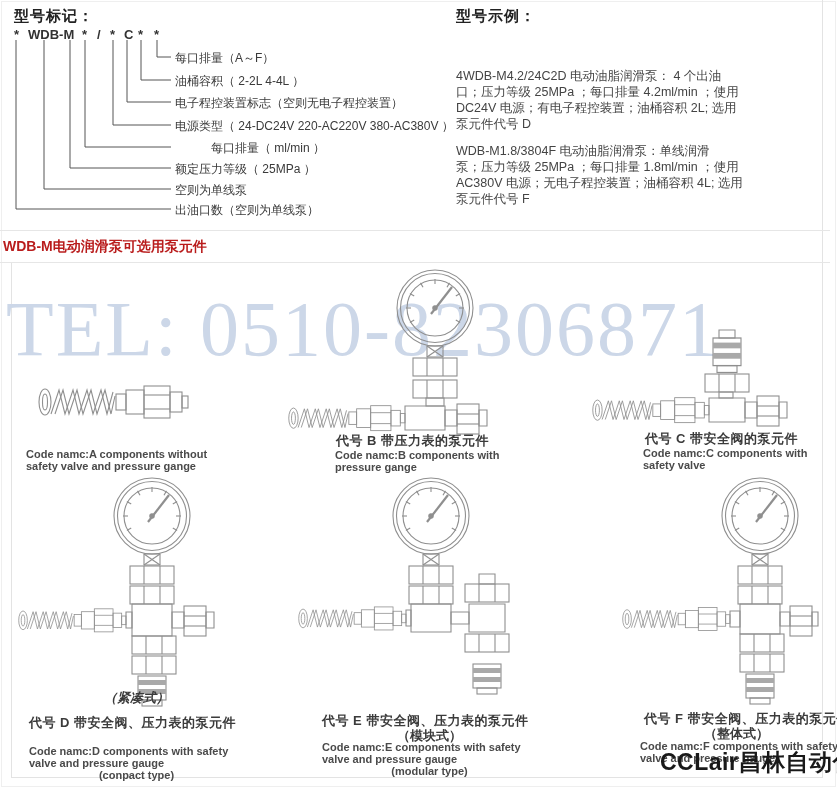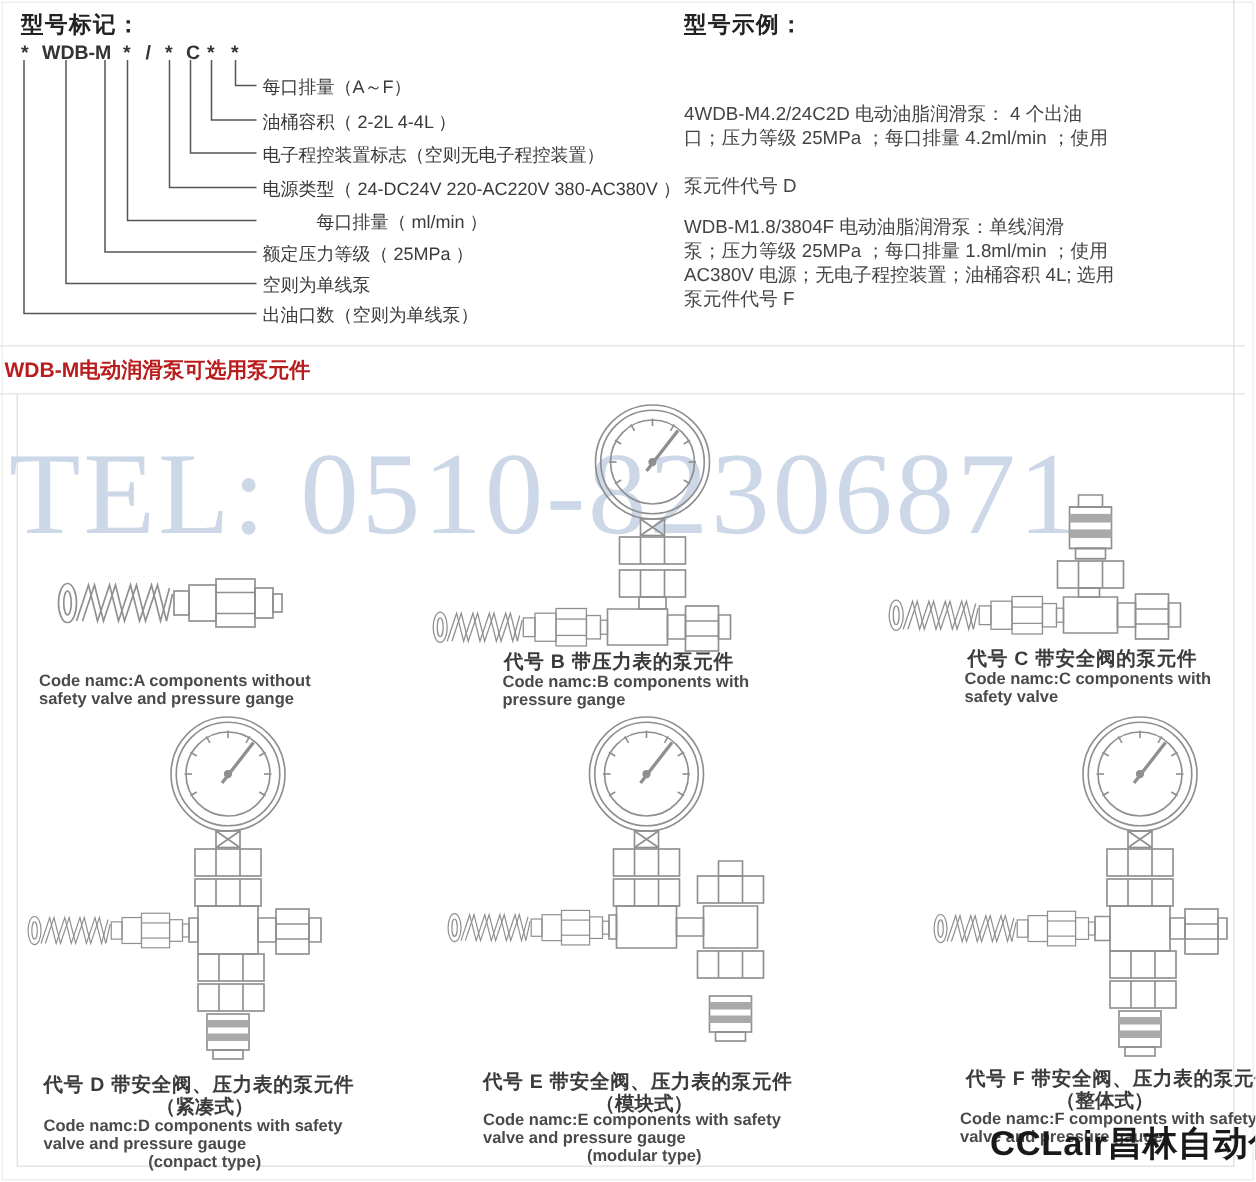--- a/index.html
+++ b/index.html
@@ -77,20 +77,21 @@
   <span class="mm-label" style="top:95px;">电子程控装置标志（空则无电子程控装置）</span>
   <span class="mm-label" style="top:118px;">电源类型（ 24-DC24V 220-AC220V 380-AC380V ）</span>
   <span class="mm-label" style="top:140px;margin-left:36px;">每口排量（ ml/min ）</span>
   <span class="mm-label" style="top:161px;">额定压力等级（ 25MPa ）</span>
   <span class="mm-label" style="top:182px;">空则为单线泵</span>
   <span class="mm-label" style="top:202px;">出油口数（空则为单线泵）</span>
 
   <span class="abs ex-title" style="left:456px; top:7px; z-index:2;">型号示例：</span>
   <span class="ex-line" style="top:68px;">4WDB-M4.2/24C2D  电动油脂润滑泵： 4 个出油</span>
   <span class="ex-line" style="top:84px;">口；压力等级 25MPa ；每口排量 4.2ml/min ；使用</span>
+  <span class="ex-line" style="top:100px;">DC24V 电源；有电子程控装置；油桶容积 2L; 选用</span>
   <span class="ex-line" style="top:116px;">泵元件代号 D</span>
   <span class="ex-line" style="top:143px;">WDB-M1.8/3804F  电动油脂润滑泵：单线润滑</span>
   <span class="ex-line" style="top:159px;">泵；压力等级 25MPa ；每口排量 1.8ml/min ；使用</span>
   <span class="ex-line" style="top:175px;">AC380V 电源；无电子程控装置；油桶容积 4L; 选用</span>
   <span class="ex-line" style="top:191px;">泵元件代号 F</span>
 
   <div class="sec-hd">
     <span>WDB-M电动润滑泵可选用泵元件</span>
   </div>
 
@@ -239,21 +240,21 @@
 
   <span class="cap-cn" style="left:336px; top:432px;">代号 B 带压力表的泵元件</span>
   <span class="cap-en" style="left:335px; top:449px;">Code namc:B components with</span>
   <span class="cap-en" style="left:335px; top:461px;">pressure gange</span>
 
   <span class="cap-cn" style="left:645px; top:430px;">代号 C 带安全阀的泵元件</span>
   <span class="cap-en" style="left:643px; top:447px;">Code namc:C components with</span>
   <span class="cap-en" style="left:643px; top:459px;">safety valve</span>
 
   <span class="cap-cn" style="left:29px;  top:714px;">代号 D 带安全阀、压力表的泵元件</span>
-  <span class="cap-sub" style="left:29px;  top:729px; width:215px;">（紧凑式）</span>
+  <span class="cap-sub" style="left:29px;  top:689px; width:215px;font-style:italic;">（紧凑式）</span>
   <span class="cap-en" style="left:29px;  top:745px;">Code namc:D components with safety</span>
   <span class="cap-en" style="left:29px;  top:757px;">valve and pressure  gauge</span>
   <span class="cap-en" style="left:29px;  top:769px; width:215px; text-align:center;">(conpact type)</span>
 
   <span class="cap-cn" style="left:322px; top:712px;">代号 E 带安全阀、压力表的泵元件</span>
   <span class="cap-sub" style="left:322px; top:727px; width:215px;">（模块式）</span>
   <span class="cap-en" style="left:322px; top:741px;">Code namc:E  components with safety</span>
   <span class="cap-en" style="left:322px; top:753px;">valve and pressure  gauge</span>
   <span class="cap-en" style="left:322px; top:765px; width:215px; text-align:center;">(modular type)</span>
 

